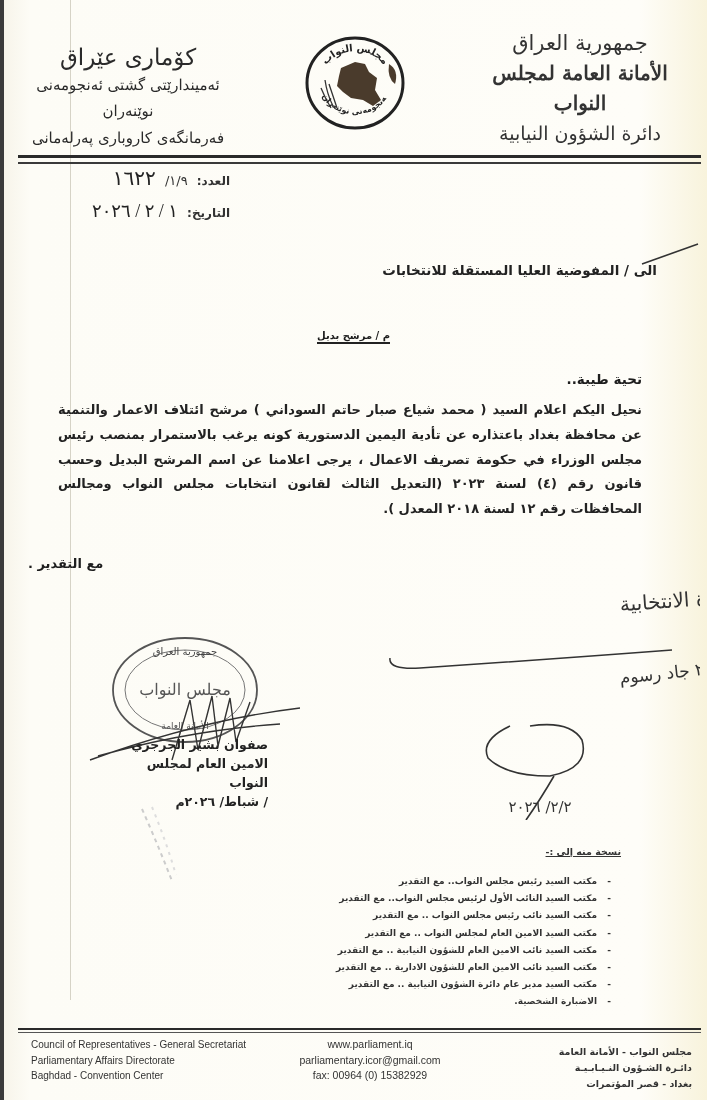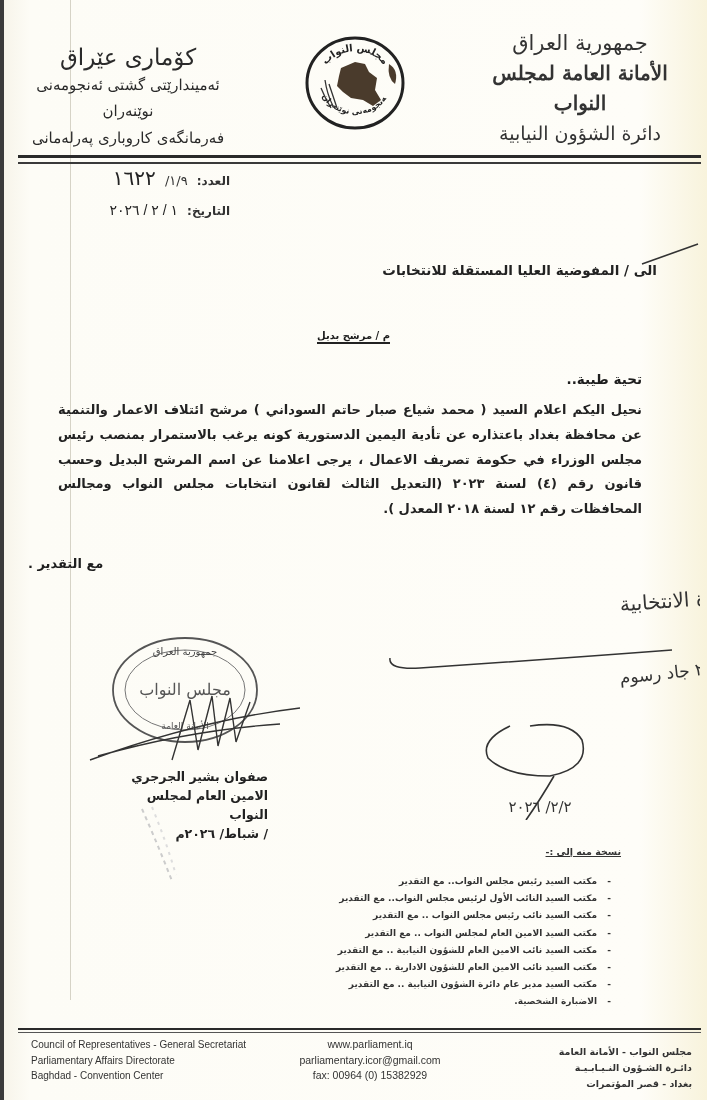--- a/index.html
+++ b/index.html
@@ -32,21 +32,21 @@
 
   .rule1 { position:absolute; left:18px; right:6px; top:155px; height:3px; background:#2a2a2a; }
   .rule2 { position:absolute; left:18px; right:6px; top:162px; height:2px; background:#3a3a3a; }
 
   .refno { position:absolute; left:40px; top:166px; direction:rtl; width:190px; text-align:right; }
   .refno .lbl { font-size:12px; font-weight:bold; color:#333; }
   .refno .val { font-size:13px; color:#333; margin-right:4px; }
   .refno .hw { font-family:"DejaVu Serif", serif; font-size:20px; margin-right:4px; color:#222; }
   .refdate { position:absolute; left:40px; top:200px; direction:rtl; width:190px; text-align:right; }
   .refdate .lbl { font-size:12px; font-weight:bold; color:#333; }
-  .refdate .hw { font-family:Liberation Sans, sans-serif; font-size:14px; margin-right:4px; color:#222; }
+  .refdate .hw { font-family:Liberation Serif, serif; font-size:18px; margin-right:4px; color:#222; }
 
   .to-line { position:absolute; right:50px; top:262px; direction:rtl; font-size:13.5px; font-weight:bold; color:#222; }
   .to-pen { position:absolute; left:640px; top:240px; width:60px; height:30px; }
 
   .subject { position:absolute; left:0; right:0; top:330px; text-align:center; direction:rtl;
     font-size:10px; font-weight:bold; }
   .subject span { border-bottom:2px solid #222; padding-bottom:1px; }
 
   .greeting { position:absolute; right:65px; top:371px; direction:rtl; font-size:13.5px; font-weight:bold; }
 
@@ -54,21 +54,21 @@
     font-size:13px; font-weight:bold; line-height:24.8px; color:#222; }
   .body-text p { margin:0; }
   .closing { position:absolute; left:0; width:707px; top:556px; text-align:left; direction:rtl;
     font-size:13px; font-weight:bold; padding-left:28px; box-sizing:border-box; }
 
   
   .hw-note { position:absolute; left:380px; top:580px; width:320px; height:240px; }
 
   
   .seal { position:absolute; left:110px; top:635px; width:150px; height:110px; }
-  .sig-block { position:absolute; left:108px; top:735px; width:160px; direction:rtl; text-align:right; font-size:12.5px; font-weight:bold; line-height:19px; color:#222;margin-top:32px; }
+  .sig-block { position:absolute; left:108px; top:735px; width:160px; direction:rtl; text-align:right; font-size:12.5px; font-weight:bold; line-height:19px; color:#222; }
   .sig-scribble { position:absolute; left:80px; top:680px; width:230px; height:90px; }
   .stamp-faint { position:absolute; left:138px; top:805px; width:40px; height:80px; }
 
   
   .copies { position:absolute; right:86px; top:846px; direction:rtl; font-size:9px; font-weight:bold; color:#333; }
   .copies .head { text-decoration:underline; margin-bottom:16px; font-size:9.5px; }
   .copies ul { list-style:none; margin:0; padding:0; }
   .copies li { line-height:17.2px; white-space:nowrap; }
   .copies li .dash { display:inline-block; width:24px; text-align:center; }
 

